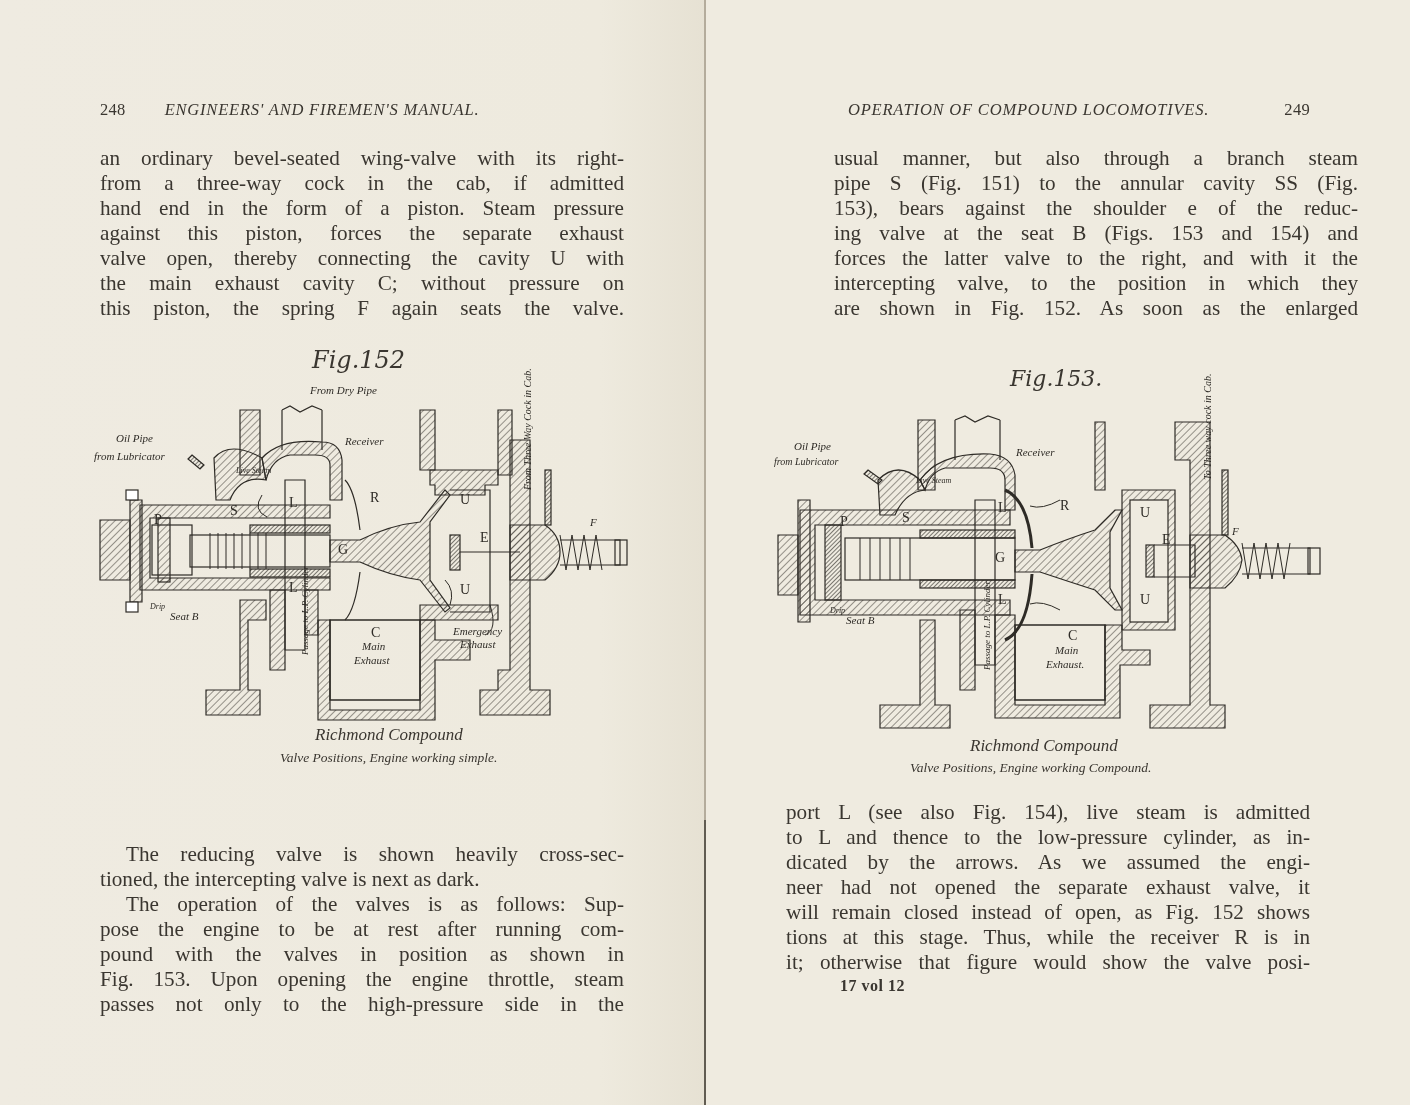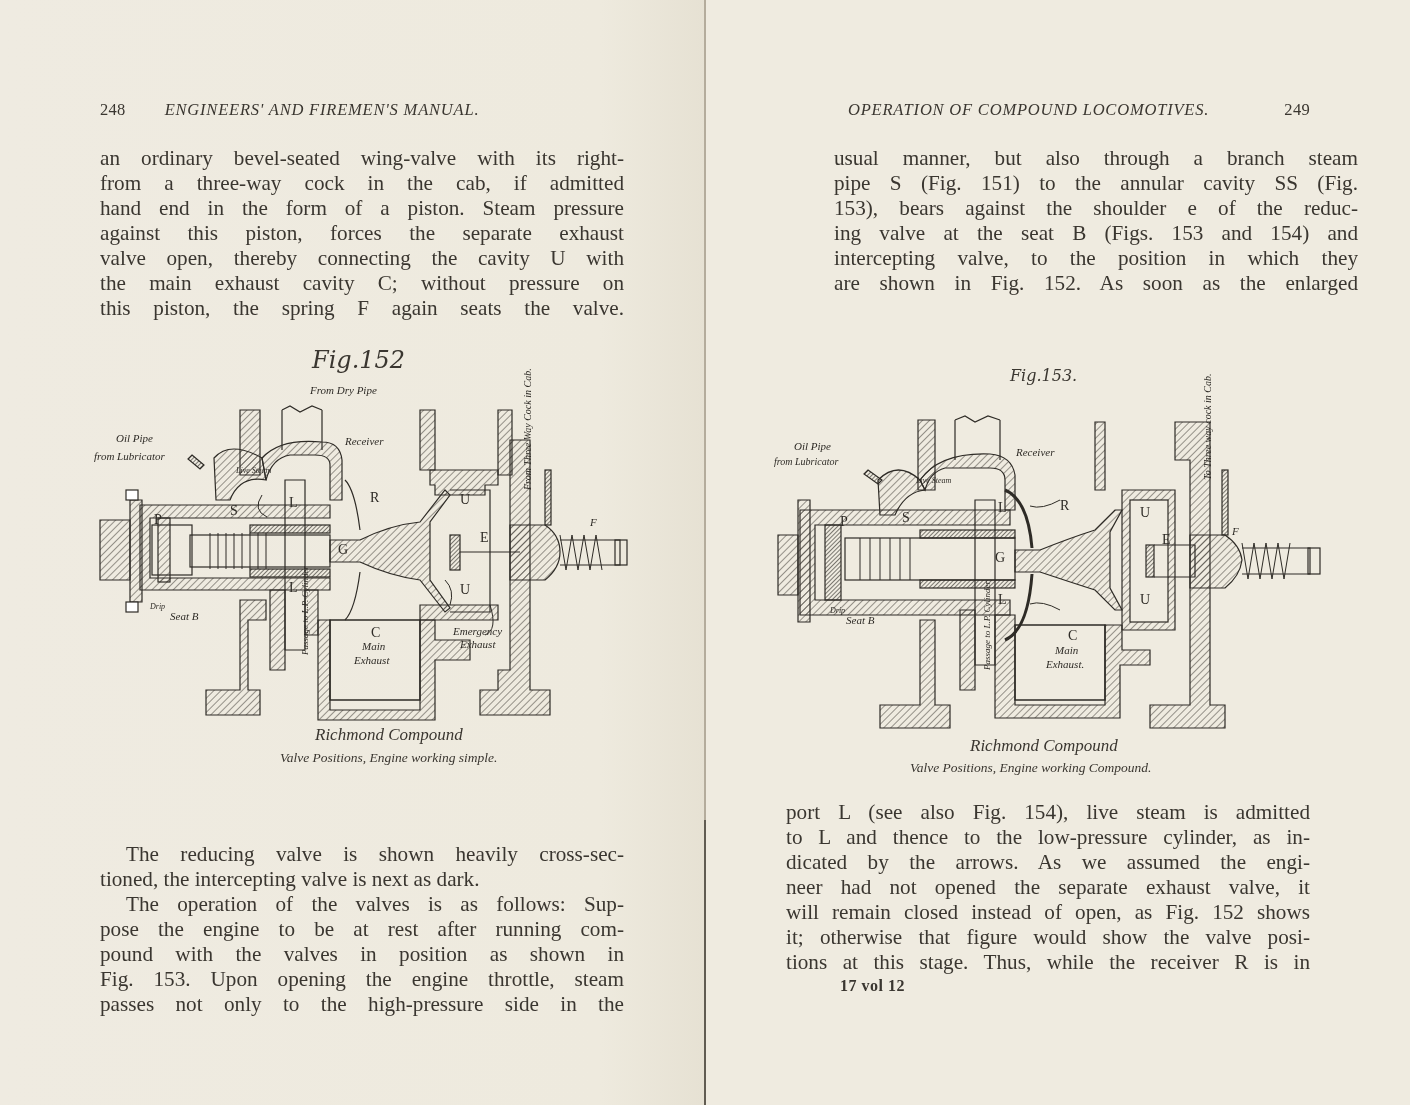--- a/index.html
+++ b/index.html
@@ -199,26 +199,27 @@
   <div class="running-head rh-right">
     <span class="title">OPERATION OF COMPOUND LOCOMOTIVES.</span>
     <span class="num">249</span>
   </div>
 
   <div class="para p-right-top">
     <span class="line">usual manner, but also through a branch steam</span>
     <span class="line">pipe S (Fig. 151) to the annular cavity SS (Fig.</span>
     <span class="line">153), bears against the shoulder e of the reduc-</span>
     <span class="line">ing valve at the seat B (Figs. 153 and 154) and</span>
+    <span class="line">forces the latter valve to the right, and with it the</span>
     <span class="line">intercepting valve, to the position in which they</span>
     <span class="line">are shown in Fig. 152.   As soon as the enlarged</span>
   </div>
 
   <div class="figure" style="left:770px; top:360px; width:570px; height:420px;">
-    <div class="fig-title" style="left:240px; top:6px; font-size:16px;">Fig.153.</div>
+    <div class="fig-title" style="left:240px; top:6px; font-size:22px;">Fig.153.</div>
 
     <svg class="drawing" width="570" height="420" viewBox="0 0 570 420">
       <defs>
         <pattern id="hatch2" width="5" height="5" patternUnits="userSpaceOnUse" patternTransform="rotate(45)">
           <line x1="0" y1="0" x2="0" y2="5" stroke="#3a3630" stroke-width="1"></line>
         </pattern>
         <pattern id="hatchd2" width="3" height="3" patternUnits="userSpaceOnUse" patternTransform="rotate(45)">
           <line x1="0" y1="0" x2="0" y2="3" stroke="#2a2722" stroke-width="1.2"></line>
         </pattern>
       </defs>
@@ -307,18 +308,18 @@
     <div class="fig-caption1" style="left:200px; top:376px;">Richmond Compound</div>
     <div class="fig-caption2" style="left:140px; top:400px;">Valve Positions, Engine working Compound.</div>
   </div>
 
   <div class="para p-right-bot">
     <span class="line">port L (see also Fig. 154), live steam is admitted</span>
     <span class="line">to L and thence to the low-pressure cylinder, as in-</span>
     <span class="line">dicated by the arrows.   As we assumed the engi-</span>
     <span class="line">neer had not opened the separate exhaust valve, it</span>
     <span class="line">will remain closed instead of open, as Fig. 152 shows</span>
+    <span class="line">tions at this stage.  Thus, while the receiver R is in</span>
     <span class="line">it; otherwise that figure would show the valve posi-</span>
-    <span class="line">tions at this stage.  Thus, while the receiver R is in</span>
   </div>
 
   <div class="signature">17 vol 12</div>
 </div>
 
 </body></html>

